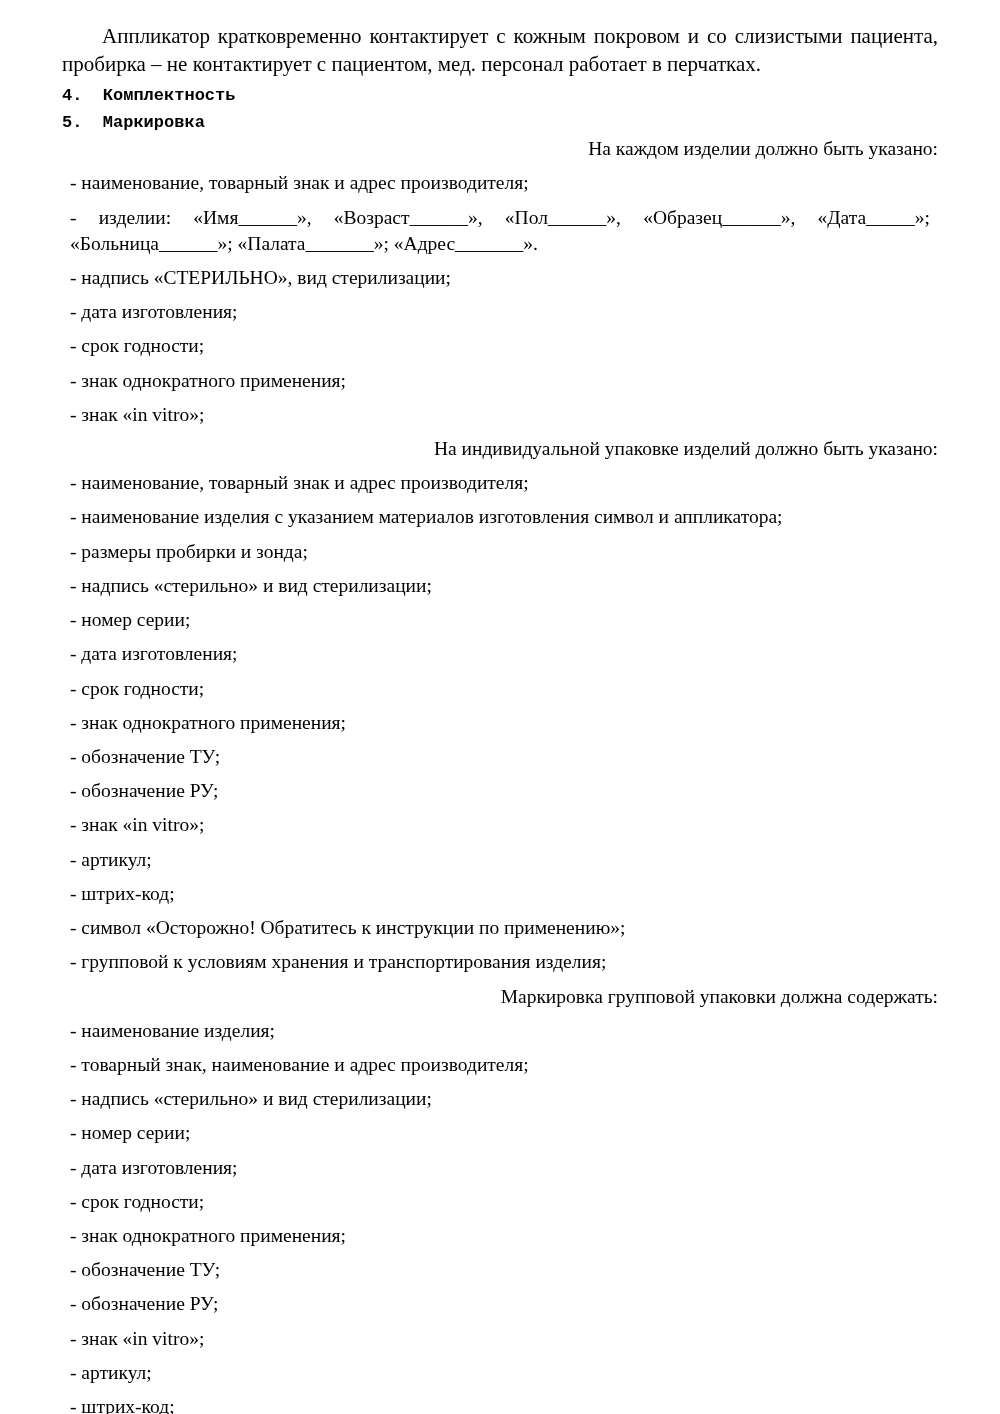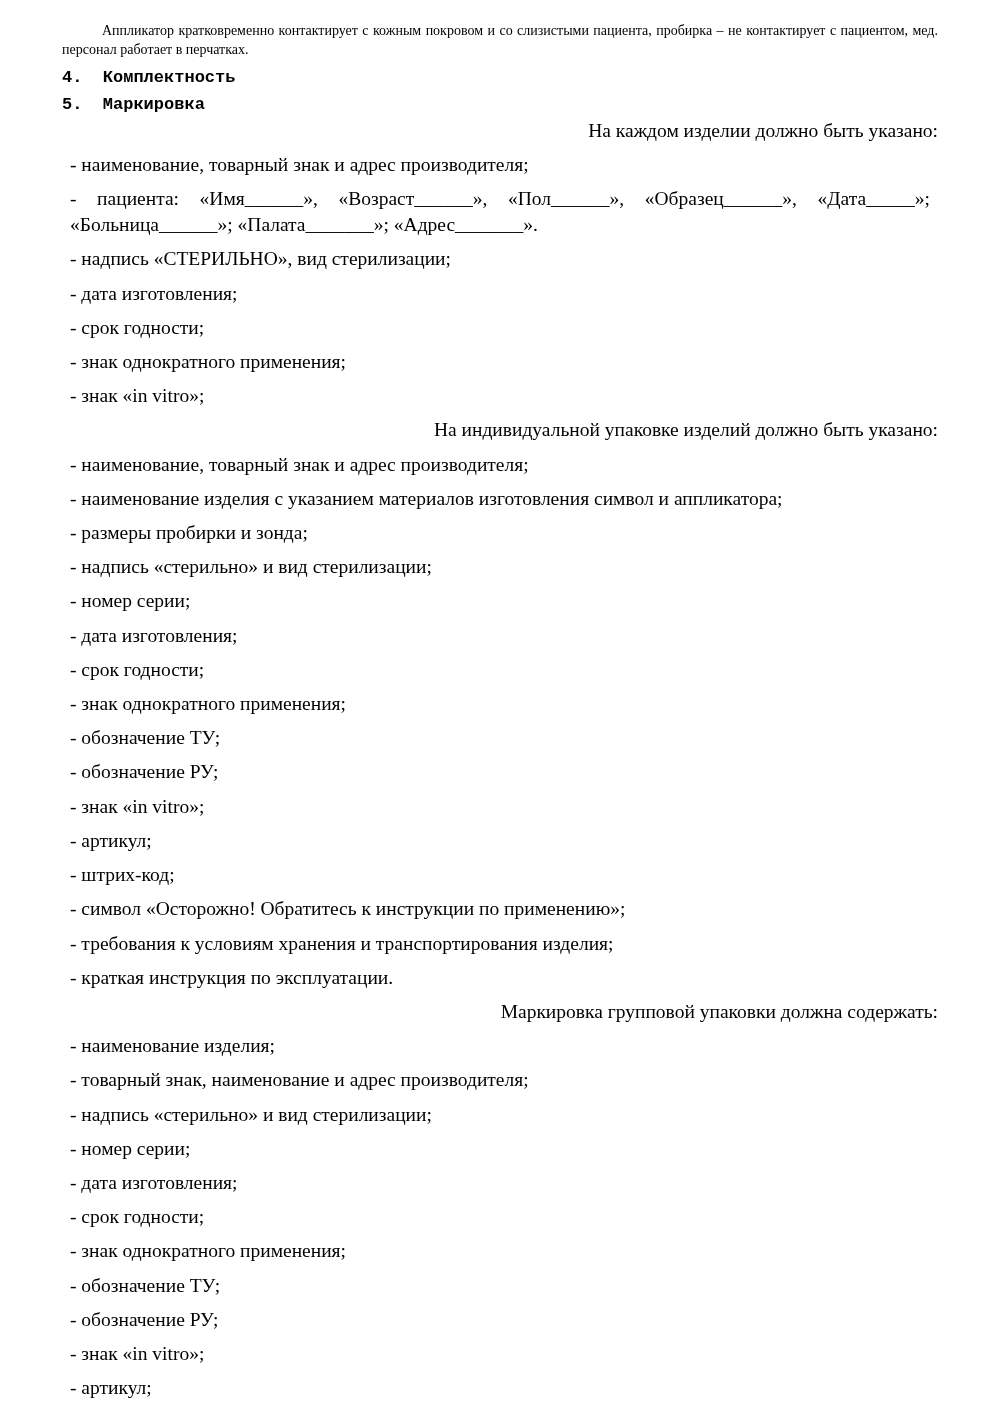--- a/index.html
+++ b/index.html
@@ -14,21 +14,21 @@
     color: #000000;
   }
   .page {
     width: 1000px;
     min-height: 1414px;
     box-sizing: border-box;
     padding: 22px 62px 10px 62px;
     background: #ffffff;
   }
   .para {
-    font-size: 14px;
+    font-size: 21px;
     line-height: 1.34;
     text-align: justify;
     text-indent: 40px;
     margin: 0 0 1px 0;
   }
   .heading {
     font-size: 17px;
     font-weight: bold;
     text-align: left;
     margin: 8px 0 4px 0;
@@ -67,21 +67,21 @@
   </p>
 
 
   <p class="heading">
     <span>5.</span>&nbsp;&nbsp;<span>Маркировка</span>
   </p>
 
   <p class="lead">На каждом изделии должно быть указано:</p>
   <ul class="dashlist">
     <li>- наименование, товарный знак и адрес производителя;</li>
-    <li>- пациента: «Имя______», «Возраст______», «Пол______», «Образец______», «Дата_____»; «Больница______»; «Палата_______»; «Адрес_______».</li>
+    <li>- изделии: «Имя______», «Возраст______», «Пол______», «Образец______», «Дата_____»; «Больница______»; «Палата_______»; «Адрес_______».</li>
     <li>- надпись «СТЕРИЛЬНО», вид стерилизации;</li>
     <li>- дата изготовления;</li>
     <li>- срок годности;</li>
     <li>- знак однократного применения;</li>
     <li>- знак «in vitro»;</li>
   </ul>
 
   <p class="lead">На индивидуальной упаковке изделий должно быть указано:</p>
   <ul class="dashlist">
     <li>- наименование, товарный знак и адрес производителя;</li>
@@ -91,22 +91,21 @@
     <li>- номер серии;</li>
     <li>- дата изготовления;</li>
     <li>- срок годности;</li>
     <li>- знак однократного применения;</li>
     <li>- обозначение ТУ;</li>
     <li>- обозначение РУ;</li>
     <li>- знак «in vitro»;</li>
     <li>- артикул;</li>
     <li>- штрих-код;</li>
     <li>- символ «Осторожно! Обратитесь к инструкции по применению»;</li>
-    <li>- требования к условиям хранения и транспортирования изделия;</li>
-    <li>- краткая инструкция по эксплуатации.</li>
+    <li>- групповой к условиям хранения и транспортирования изделия;</li>
   </ul>
 
   <p class="lead">Маркировка групповой упаковки должна содержать:</p>
   <ul class="dashlist">
     <li>- наименование изделия;</li>
     <li>- товарный знак, наименование и адрес производителя;</li>
     <li>- надпись «стерильно» и вид стерилизации;</li>
     <li>- номер серии;</li>
     <li>- дата изготовления;</li>
     <li>- срок годности;</li>

